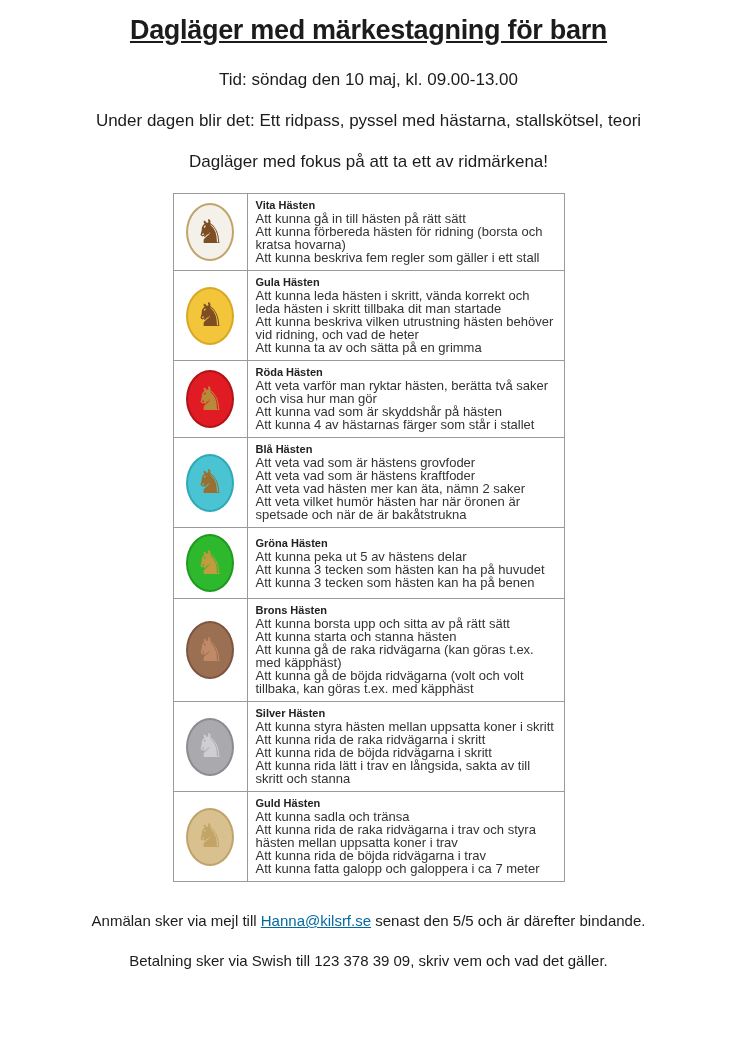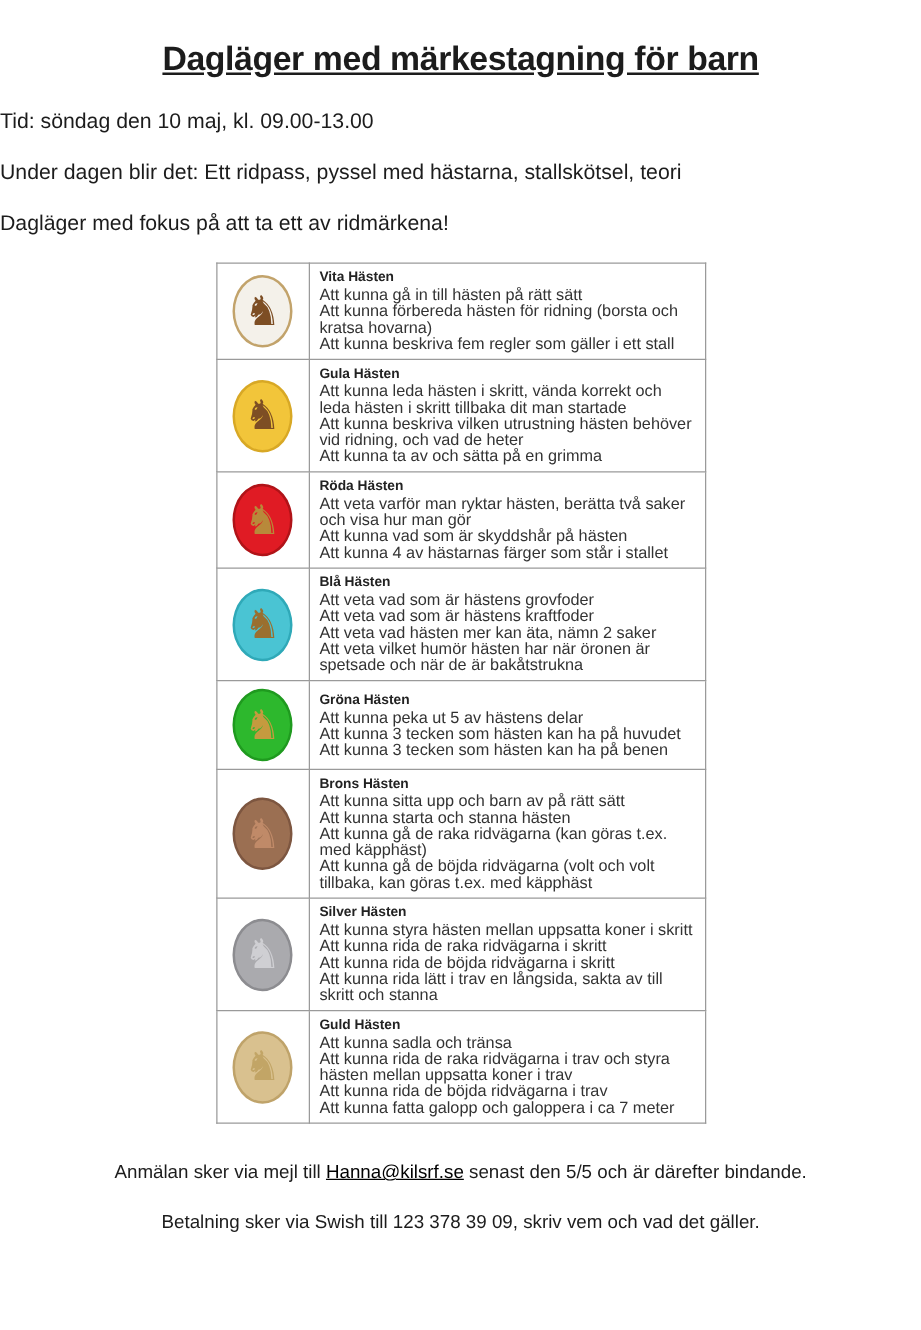--- a/index.html
+++ b/index.html
@@ -9,32 +9,32 @@
     width: 737px;
     height: 1064px;
     overflow: hidden;
     font-family: "Liberation Sans", sans-serif;
     color: #1c1c1c;
   }
   .page {
     width: 737px;
     height: 1064px;
     box-sizing: border-box;
-    padding-top: 32px;
+    padding-top: 15px;
   }
   .title {
     font-size: 27px;
     font-weight: bold;
     text-align: center;
     text-decoration: underline;
     letter-spacing: -0.3px;
     margin: 0 0 24px 0;
   }
   .intro-line {
-    text-align: left;
+    text-align: center;
     font-size: 17px;
     line-height: 20px;
     margin: 0 0 21px 0;
   }
   table.badge-table {
     width: 392px;
     margin: 15px auto 0 auto;
     border-collapse: collapse;
     table-layout: fixed;
   }
@@ -178,21 +178,21 @@
   </tr>
 
   <tr>
     <td class="badge-cell">
       <span class="badge-oval" style="background: rgb(155, 111, 82); border-color: rgb(125, 86, 64);">
         <span class="horse-glyph" style="color: rgb(192, 138, 104);">♞</span>
       </span>
     </td>
     <td class="req-cell">
       <div class="badge-name">Brons Hästen</div>
-    <div class="req-line">Att kunna sitta upp och barn av på rätt sätt</div>
+    <div class="req-line">Att kunna borsta upp och sitta av på rätt sätt</div>
             <div class="req-line">Att kunna starta och stanna hästen</div>
             <div class="req-line">Att kunna gå de raka ridvägarna (kan göras t.ex. med käpphäst)</div>
             <div class="req-line">Att kunna gå de böjda ridvägarna (volt och volt tillbaka, kan göras t.ex. med käpphäst</div>
           </td>
   </tr>
 
   <tr>
     <td class="badge-cell">
       <span class="badge-oval" style="background: rgb(170, 170, 174); border-color: rgb(140, 140, 144);">
         <span class="horse-glyph" style="color: rgb(207, 207, 211);">♞</span>
@@ -219,18 +219,18 @@
             <div class="req-line">Att kunna rida de raka ridvägarna i trav och styra hästen mellan uppsatta koner i trav</div>
             <div class="req-line">Att kunna rida de böjda ridvägarna i trav</div>
             <div class="req-line">Att kunna fatta galopp och galoppera i ca 7 meter</div>
           </td>
   </tr>
 </tbody>
   </table>
 
   <div class="footer-block">
     <p class="footer-line">
-      <span>Anmälan sker via mejl till </span><a class="email-link" id="email-link" style="color: #000000;">Hanna@kilsrf.se</a><span> senast den 5/5 och är därefter bindande.</span>
+      <span>Anmälan sker via mejl till </span><a class="email-link" id="email-link" style="color: #0369a1;">Hanna@kilsrf.se</a><span> senast den 5/5 och är därefter bindande.</span>
     </p>
     <p class="footer-line">Betalning sker via Swish till 123 378 39 09, skriv vem och vad det gäller.</p>
   </div>
 
 </div>
 
 </body></html>

